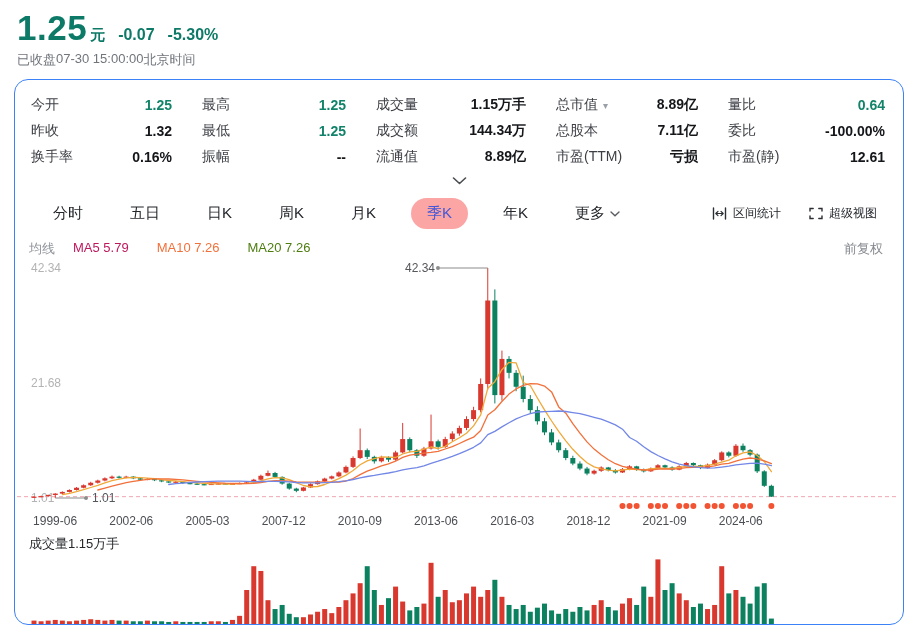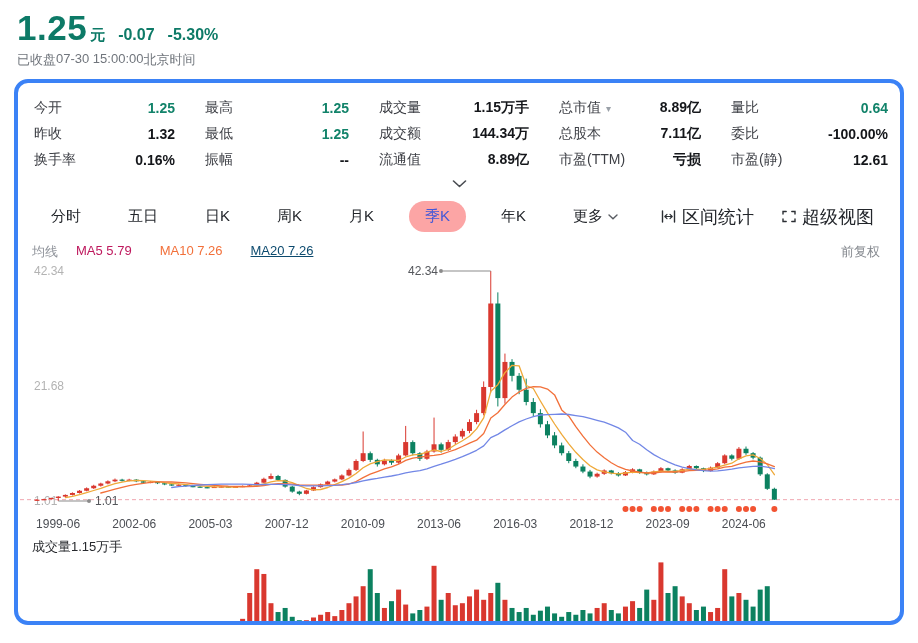--- a/index.html
+++ b/index.html
@@ -9,42 +9,42 @@
     font-family:"Liberation Sans","DejaVu Sans",sans-serif; color:#1c1e22;
   }
   
   .hdr { padding:8px 0 0 17px; }
   .price-row { display:flex; align-items:baseline; }
   .big-price { font-size:35px; font-weight:700; color:#0d7a67; letter-spacing:.5px; }
   .unit { font-size:15px; font-weight:700; color:#0d7a67; margin-left:3px; }
   .chg { font-size:16px; font-weight:700; color:#0d7a67; margin-left:13px; }
   .status-row { margin-top:3px; font-size:13px; color:#70757c; display:flex; }
   
-  .card { margin:10px 14px 0; border:4px solid #3b82f6; border-radius:14px;
+  .card { margin:10px 14px 0; border:1px solid #3b82f6; border-radius:14px;
           height:546px; padding-top:10px; overflow:hidden; }
   
   .stats { display:grid; grid-template-columns:171px 174px 180px 172px 159px; padding:2px 16px 0; }
   .stat-cell { display:flex; justify-content:space-between; align-items:center;
                height:26px; font-size:14px; padding-right:30px; }
   .stat-cell:nth-child(5n) { padding-right:2px; }
   .s-label { color:#3d3f45; display:flex; align-items:center; }
   .s-value { font-weight:700; color:#14161a; }
   .s-value.green { color:#12836a; }
   .caret { color:#9aa0a8; font-size:10px; margin-left:5px; cursor:pointer; }
   .collapse { height:18px; display:flex; justify-content:center; align-items:center;
               cursor:pointer; margin-top:2px; }
   
   .tabbar { display:flex; align-items:center; padding:9px 26px 0 33px; height:38px; }
-  .tabs { display:flex; list-style:none; margin:0; padding:0; gap:47px; align-items:flex-start; }
+  .tabs { display:flex; list-style:none; margin:5px; padding:0; gap:47px; align-items:flex-start; }
   .tab { font-size:15px; color:#23262b; cursor:pointer; white-space:nowrap;
          display:flex; align-items:center; gap:5px; }
   .tab.active { background:#fca5a5; color:#4458d8; padding:6px 16px; border-radius:17px;
                 margin:-6px -12px; font-weight:500; }
   .tools { margin-left:auto; display:flex; gap:28px; }
-  .tool { display:flex; align-items:center; gap:6px; font-size:18px; color:#23262b; cursor:pointer; }
+  .tool { display:flex; align-items:center; gap:6px; font-size:12px; color:#23262b; cursor:pointer; }
   
   .legend { display:flex; gap:28px; padding:12px 20px 0 14px;
             font-size:13px; height:26px; }
   .legend .prefix { color:#8f939a; margin-right:-10px; }
   .adjust { margin-left:auto; color:#85898f; cursor:pointer; }
   
   svg.chart { display:block; margin-left:2px; }
   .xlabels { display:flex; margin-left:2px; width:764px; height:17px; }
   .xlabels span { flex:0 0 76.2px; text-align:center; font-size:12px; color:#4b4e54; }
   .vol-label { margin:4px 0 0 14px; font-size:13px; color:#26282c; height:17px; }
@@ -185,21 +185,21 @@
           <span>超级视图</span>
         </div>
       </div>
   </div>
 
   <div class="legend">
     <span class="prefix">均线</span>
     <span id="maItems" style="display:flex;gap:28px;">
         <span style="color: #be185d;">MA5 5.79</span>
         <span style="color: rgb(242, 112, 58);">MA10 7.26</span>
-        <span style="color: #0c4a6e; text-decoration: underline;">MA20 7.26</span>
+        <span style="color: #4d7c0f;">MA20 7.26</span>
       </span>
     <span class="adjust">前复权</span>
   </div>
 
   <svg class="chart" id="priceSvg" width="884" height="260">
       <text x="14" y="18" fill="#b3b3b3" font-size="12">42.34</text>
       <text x="14" y="133" fill="#b3b3b3" font-size="12">21.68</text>
       <text x="14" y="248" fill="#b3b3b3" font-size="12">1.01</text>
       <line x1="0" y1="242.66440842003385" x2="882" y2="242.66440842003385" stroke="#f0a7b0" stroke-width="1" stroke-dasharray="4 3"></line>
       <line x1="17" y1="242.27486087587707" x2="17" y2="243.83305105250426" stroke="#d9382f" stroke-width="1"></line>
@@ -441,21 +441,21 @@
 
   <div class="xlabels" id="xlabels">
       <span>1999-06</span>
       <span>2002-06</span>
       <span>2005-03</span>
       <span>2007-12</span>
       <span>2010-09</span>
       <span>2013-06</span>
       <span>2016-03</span>
       <span>2018-12</span>
-      <span>2023-09</span>
+      <span>2021-09</span>
       <span>2024-06</span>
     </div>
 
   <div class="vol-label">
     <span>成交量</span><span>1.15万手</span>
   </div>
   <svg class="chart" id="volSvg" width="884" height="74">
       <rect x="14.5" y="68.6" width="5" height="3.4000000000000004" fill="#d9382f"></rect>
       <rect x="21.59" y="69.28" width="5" height="2.72" fill="#d9382f"></rect>
       <rect x="28.68" y="68.6" width="5" height="3.4000000000000004" fill="#d9382f"></rect>

